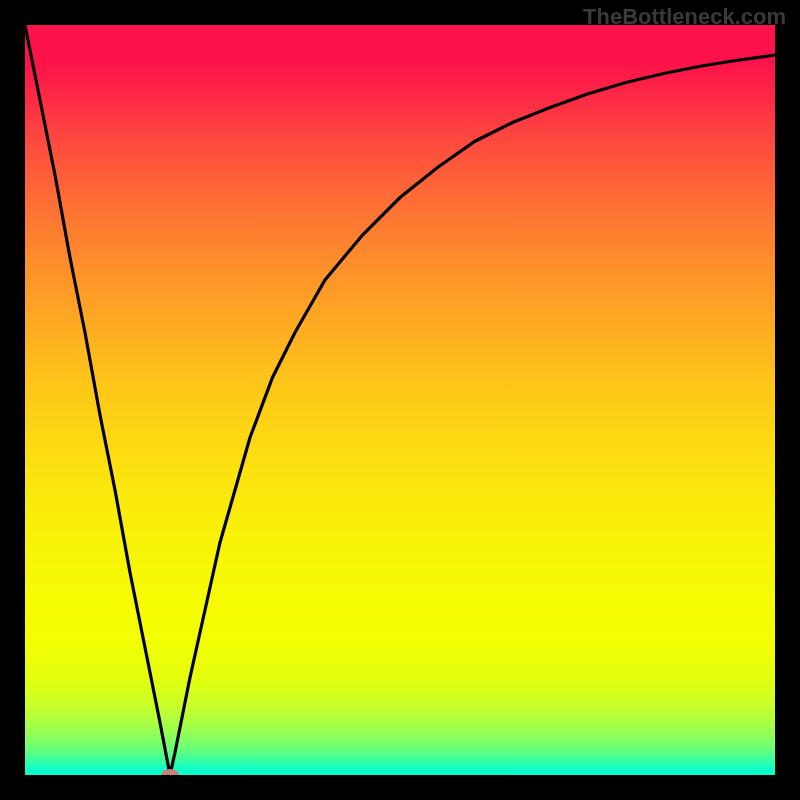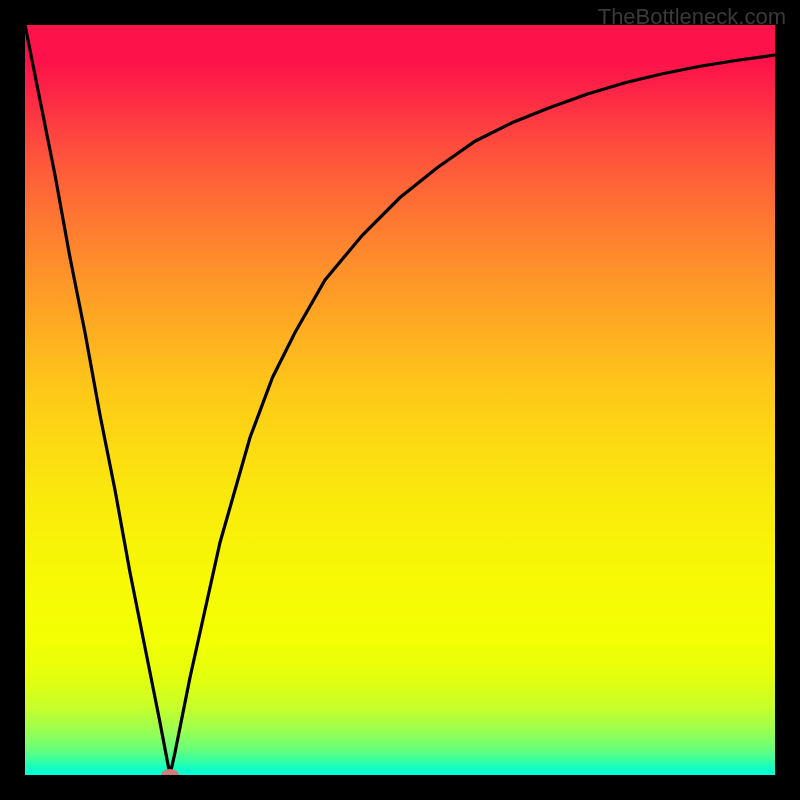--- a/index.html
+++ b/index.html
@@ -9,21 +9,21 @@
     background: #000;
     position: relative;
     font-family: Arial, Helvetica, sans-serif;
   }
   .watermark {
     position: absolute;
     top: 4px;
     right: 14px;
     color: #3a3a3a;
     font-size: 22px;
-    font-weight: normal;
+    font-weight: bold;
     z-index: 10;
   }
   .frame {
     position: absolute;
     top: 25px;
     left: 25px;
     width: 750px;
     height: 750px;
     overflow: hidden;
   }

